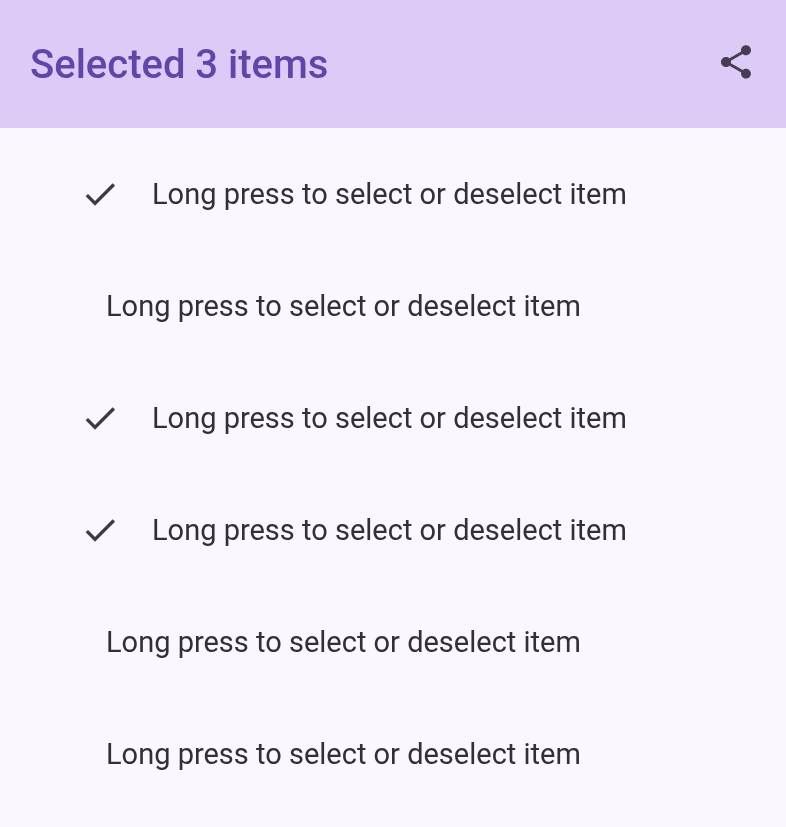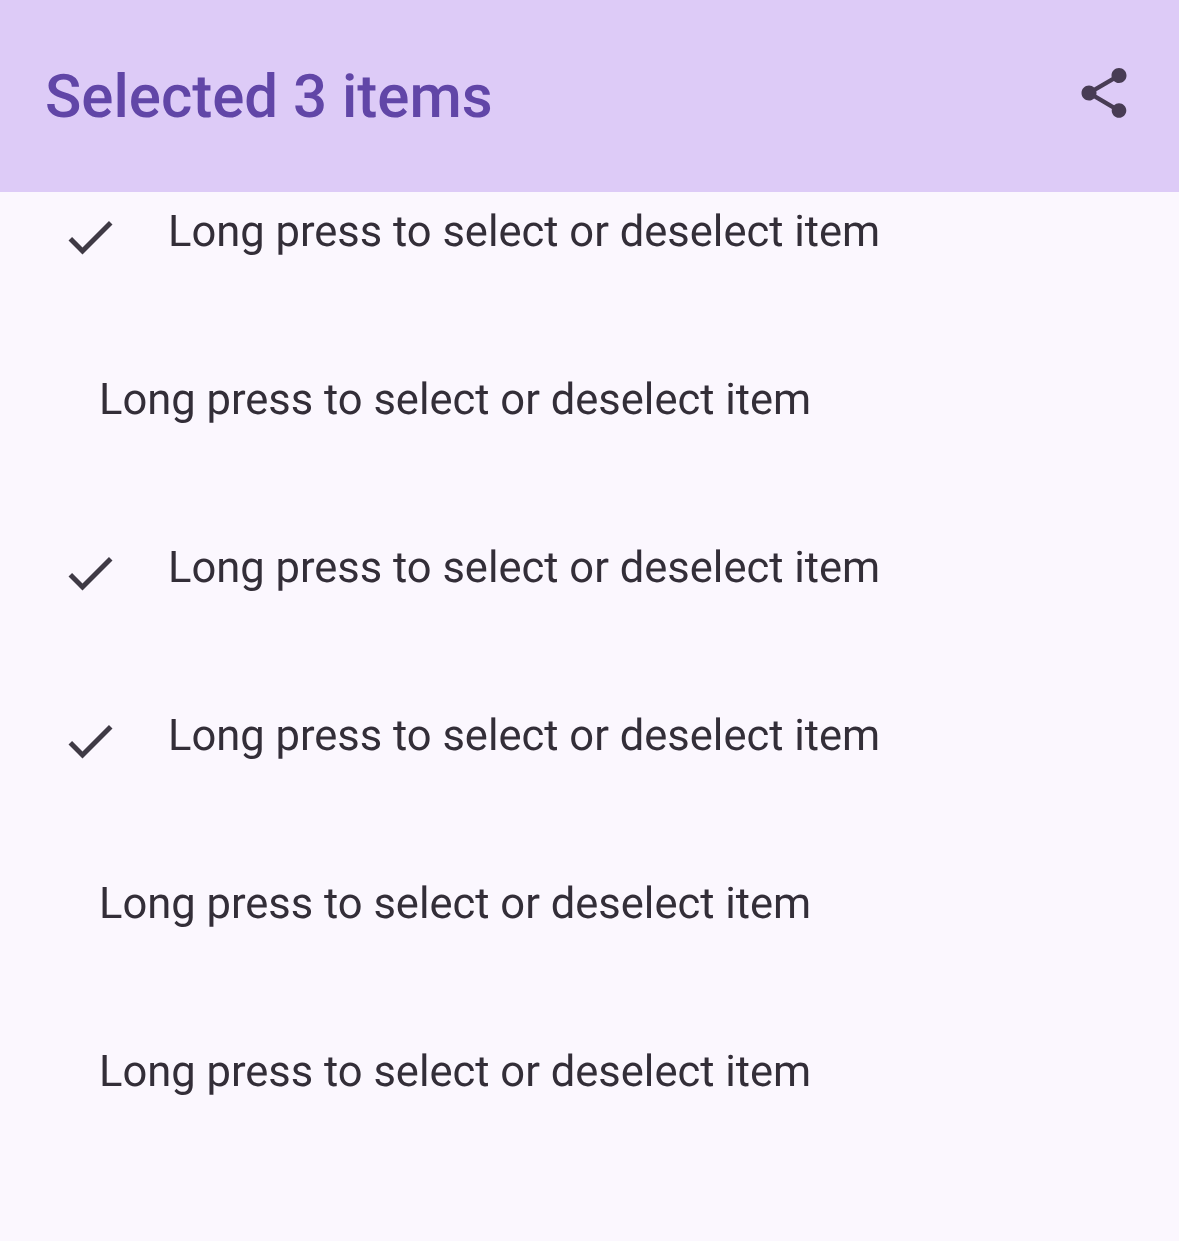--- a/index.html
+++ b/index.html
@@ -29,22 +29,24 @@
     .share-icon {
       fill: #483c54;
       cursor: pointer;
     }
     .list {
       padding: 10px 0;
     }
     .list-item {
       height: 112px;
       display: flex;
+      align-items: center;
       padding-left: 40px;
       cursor: pointer;
+      margin-left: 40px;
     }
     .check-slot {
       width: 50px;
       height: 40px;
       display: flex;
       align-items: center;
       justify-content: flex-start;
       flex-shrink: 0;
     }
     .check-icon {

